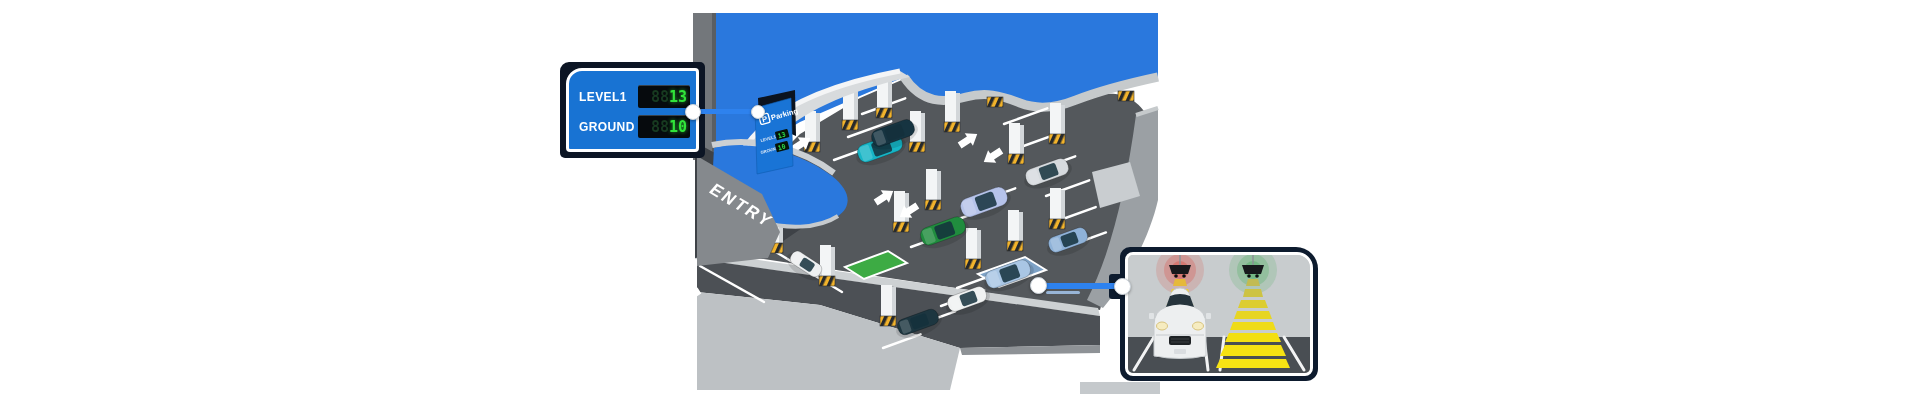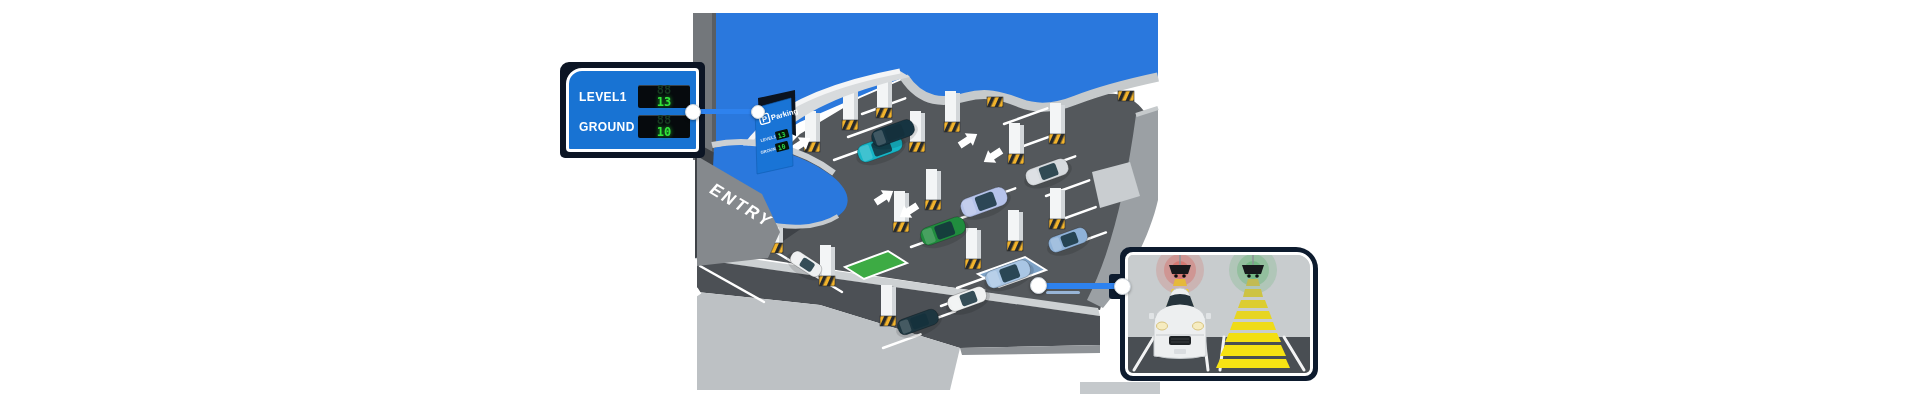--- a/index.html
+++ b/index.html
@@ -12,21 +12,21 @@
          background:#0c1524;border-radius:8px 4px 4px 4px;box-shadow:0 0 0 1px #0c1524;}
   .panel-inner{position:absolute;left:5px;top:5px;right:5px;bottom:5px;
          background:#1873d3;border:3px solid #ffffff;border-radius:16px 4px 4px 4px;}
   .panel-row{position:absolute;left:0;width:100%;height:24px;}
   .panel-row.r0{top:14px;} .panel-row.r1{top:44px;}
   .panel-label{position:absolute;left:10px;top:5px;color:#fff;font-size:12px;font-weight:bold;
          letter-spacing:.4px;}
   .led{position:absolute;left:69px;top:0;width:52px;height:23px;background:#060a0d;
          border-radius:2px;border-top:1px solid #38424a;display:flex;align-items:center;
          justify-content:flex-end;padding:0 3px;box-sizing:border-box;
-         font-family:"DejaVu Sans Mono",monospace;font-weight:bold;font-size:12px;line-height:1;flex-direction:column;}
+         font-family:"DejaVu Sans Mono",monospace;font-weight:bold;font-size:15px;line-height:1;}
   .led .ghost{color:#173a20;}
   .led .val{color:#31e53a;text-shadow:0 0 4px rgba(49,229,58,.8);}
 
   
   .sensor-box{position:absolute;left:1120px;top:247px;width:198px;height:134px;
          background:#0d1b2e;border-radius:10px 22px 12px 12px;}
   .sensor-inner{position:absolute;left:5px;top:5px;right:5px;bottom:5px;
          background:#c8ccce;border:3px solid #fff;border-radius:8px 16px 8px 8px;overflow:hidden;}
 
   

